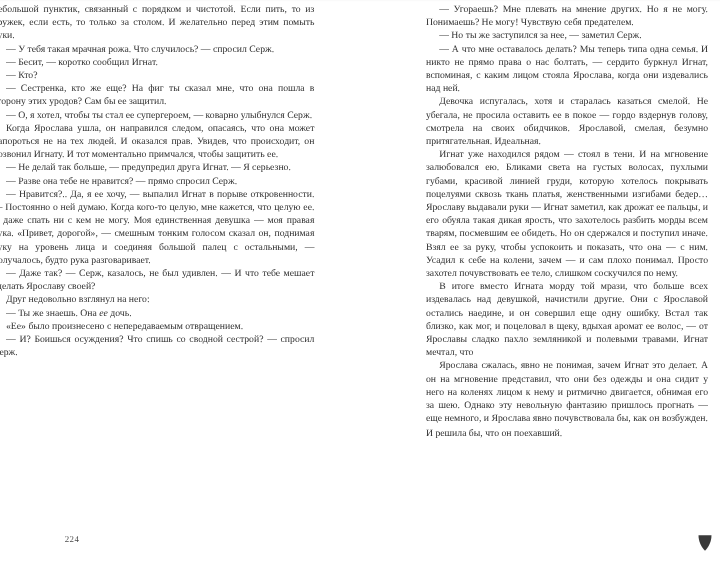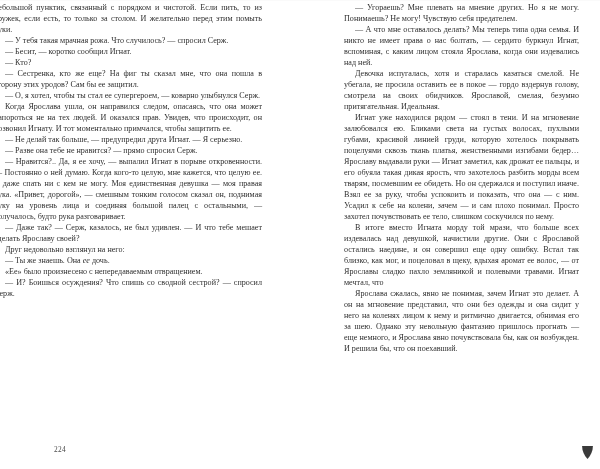--- a/index.html
+++ b/index.html
@@ -50,21 +50,21 @@
     text-align: justify;
     text-justify: inter-word;
     color: #2e2e2e;
     -webkit-font-smoothing: antialiased;
   }
   #page-left .textblock {
     left: -6px;
     width: 268px;
   }
   #page-right .textblock {
-    left: 44px;
+    left: 55px;
     width: 235px;
   }
 
   .textblock p {
     margin: 0;
     text-indent: 11px;
     hyphens: auto;
     -webkit-hyphens: auto;
   }
   
@@ -136,21 +136,22 @@
         <p>— Ты же знаешь. Она <em>ее</em> дочь.</p>
         <p>«Ее» было произнесено с непередаваемым отвращением.</p>
         <p>— И? Боишься осуждения? Что спишь со сводной сестрой? — спросил Серж.</p>
       </div>
     <div class="folio">224</div>
   </div>
 
   <div class="page" id="page-right">
     <div class="textblock" id="right-text">
         <p>— Угораешь? Мне плевать на мнение других. Но я не могу. Понимаешь? Не могу! Чувствую себя предателем.</p>
-        <p>— А что мне оставалось делать? Мы теперь типа одна семья. И никто не имеет права о нас болтать, — сердито буркнул Игнат, вспоминая, с каким лицом стояла Ярослава, когда они издевались над ней.</p>
+        <p>— Но ты же заступился за нее, — заметил Серж.</p>
+        <p>— А что мне оставалось делать? Мы теперь типа одна семья. И никто не прямо права о нас болтать, — сердито буркнул Игнат, вспоминая, с каким лицом стояла Ярослава, когда они издевались над ней.</p>
         <p>Девочка испугалась, хотя и старалась казаться смелой. Не убегала, не просила оставить ее в покое — гордо вздернув голову, смотрела на своих обидчиков. Ярославой, смелая, безумно притягательная. Идеальная.</p>
         <p>Игнат уже находился рядом — стоял в тени. И на мгновение залюбовался ею. Бликами света на густых волосах, пухлыми губами, красивой линией груди, которую хотелось покрывать поцелуями сквозь ткань платья, женственными изгибами бедер… Ярославу выдавали руки — Игнат заметил, как дрожат ее пальцы, и его обуяла такая дикая ярость, что захотелось разбить морды всем тварям, посмевшим ее обидеть. Но он сдержался и поступил иначе. Взял ее за руку, чтобы успокоить и показать, что она — с ним. Усадил к себе на колени, зачем — и сам плохо понимал. Просто захотел почувствовать ее тело, слишком соскучился по нему.</p>
         <p>В итоге вместо Игната морду той мрази, что больше всех издевалась над девушкой, начистили другие. Они с Ярославой остались наедине, и он совершил еще одну ошибку. Встал так близко, как мог, и поцеловал в щеку, вдыхая аромат ее волос, — от Ярославы сладко пахло земляникой и полевыми травами. Игнат мечтал, что</p>
         <p>Ярослава сжалась, явно не понимая, зачем Игнат это делает. А он на мгновение представил, что они без одежды и она сидит у него на коленях лицом к нему и ритмично двигается, обнимая его за шею. Однако эту невольную фантазию пришлось прогнать — еще немного, и Ярослава явно почувствовала бы, как он возбужден. И решила бы, что он поехавший.</p>
       </div>
   </div>
 
   <div id="corner-glyph">
     <svg viewBox="0 0 24 26" width="13" height="15" aria-hidden="true">
       <path d="M2 1 H22 C22 10 18 19 12 25 C6 19 2 10 2 1 Z" fill="#3a3a3a"></path>

